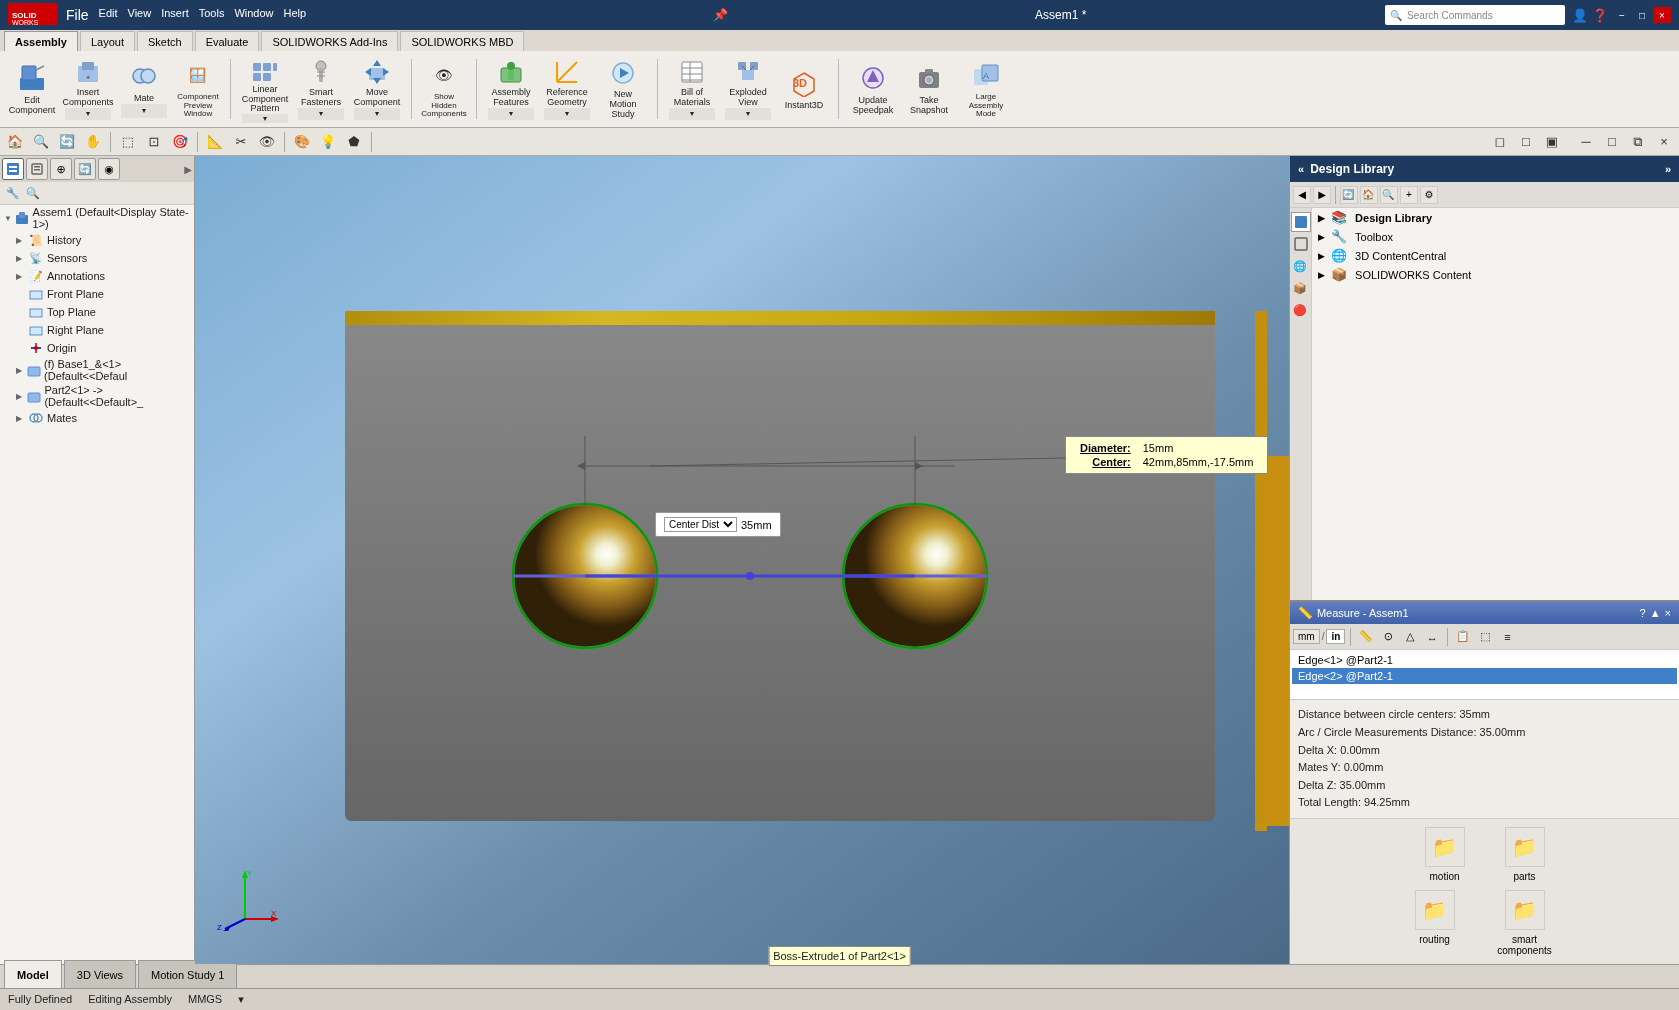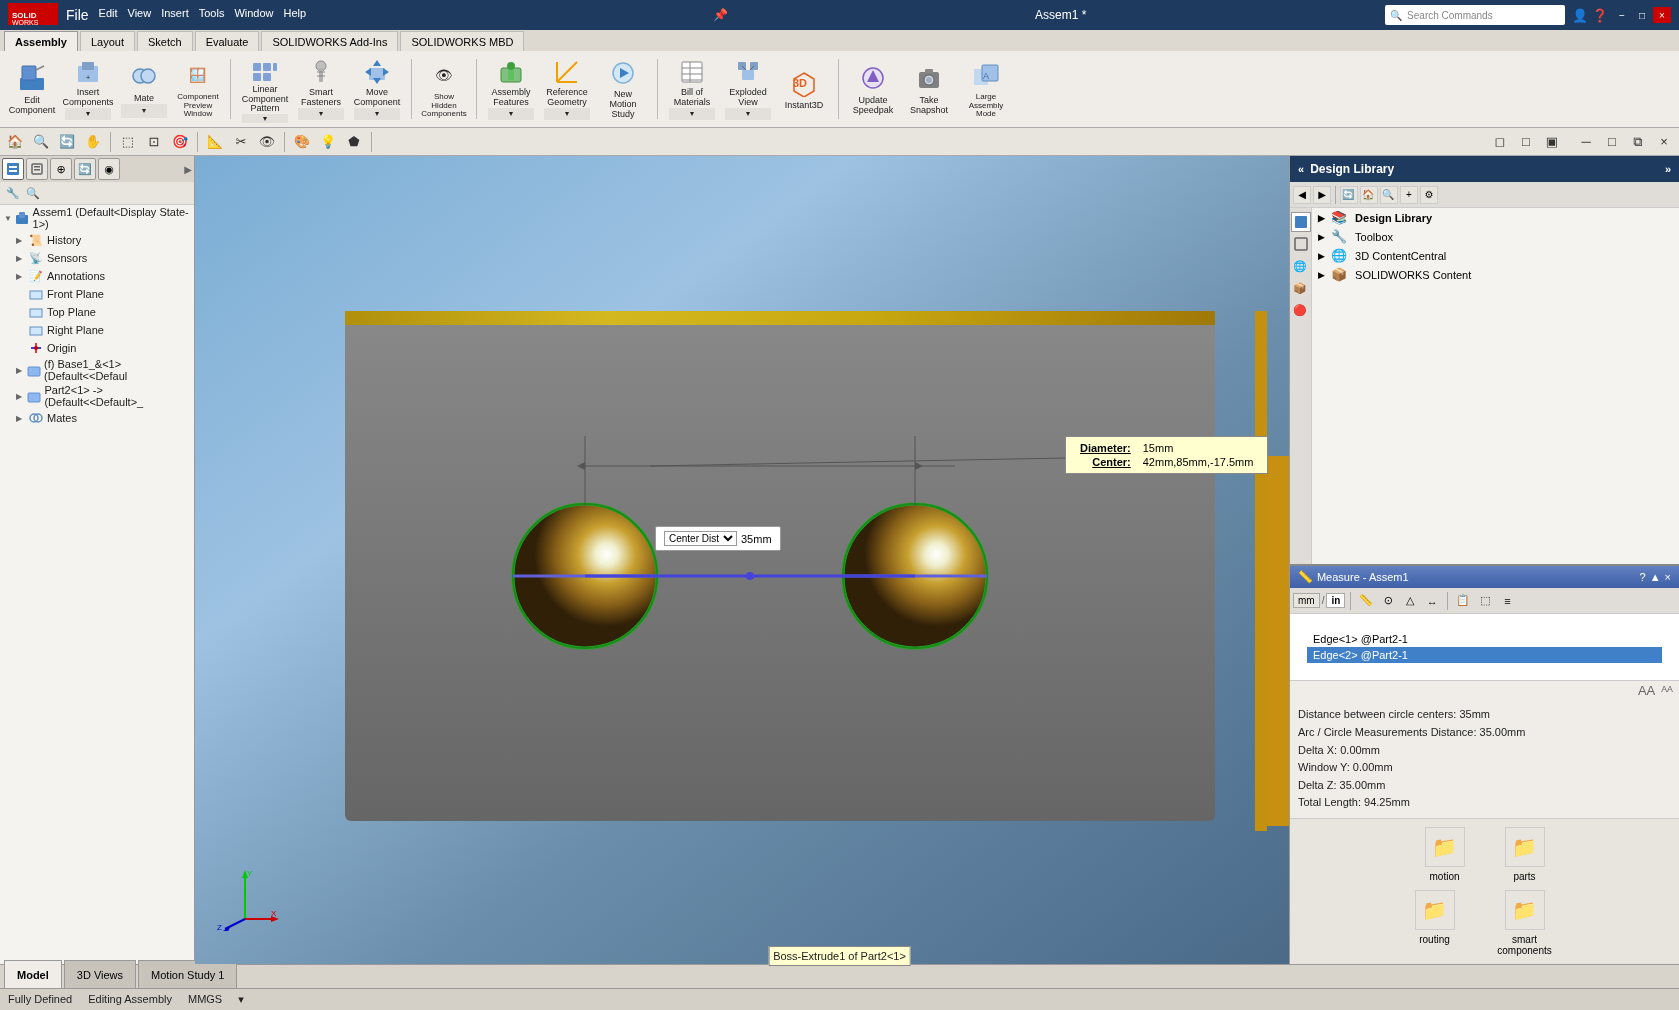--- a/index.html
+++ b/index.html
@@ -230,21 +230,21 @@
       justify-content: center;
       cursor: pointer;
       border: 1px solid transparent;
       font-size: 11px;
       border-radius: 2px;
     }
     #measure-edge-list {
       background: white;
       min-height: 50px;
       border-bottom: 1px solid #ccc;
-      padding: 17px;
+      padding: 2px;
     }
     .edge-item {
       padding: 2px 6px;
       font-size: 11px;
       cursor: pointer;
     }
     .edge-item.selected { background: #4080c8; color: white; }
     #measure-results {
       padding: 6px 8px;
       font-size: 11px;
@@ -818,21 +818,21 @@
         <line x1="720" y1="350" x2="720" y2="280" stroke="#555" stroke-width="1"></line>
         <line x1="390" y1="310" x2="760" y2="310" stroke="#555" stroke-width="1"></line>
 
         <polygon points="390,306 390,314 382,310" fill="#555"></polygon>
         <polygon points="720,306 720,314 728,310" fill="#555"></polygon>
 
         <line x1="455" y1="310" x2="870" y2="302" stroke="#555" stroke-width="1"></line>
         <line x1="870" y1="302" x2="910" y2="295" stroke="#555" stroke-width="1"></line>
       </svg>
 
-      <div class="dim-box" style="top:370px;left:460px;">
+      <div class="dim-box" style="top:356px;left:460px;">
         <select style="font-size:10px;border:1px solid #999;background:white;">
           <option>Center Dist</option>
           <option>Min Dist</option>
           <option>Max Dist</option>
         </select>
         <span>35mm</span>
       </div>
 
       <div class="measure-callout" style="top:280px;left:870px;">
         <table>
@@ -959,40 +959,36 @@
           <div class="mp-btn">📋</div>
           <div class="mp-btn">⬚</div>
           <div class="mp-btn">≡</div>
         </div>
 
         <div id="measure-edge-list">
           <div class="edge-item">Edge&lt;1&gt; @Part2-1</div>
           <div class="edge-item selected">Edge&lt;2&gt; @Part2-1</div>
         </div>
 
-        <div style="display:flex;justify-content:flex-end;padding:2px 6px;font-size:13px;color:#666;">
-          <span style="cursor:pointer;margin-right:6px;">AA</span>
-          <span style="cursor:pointer;">ᴬᴬ</span>
-        </div>
 
         <div id="measure-results">
           <div>
             <span>Distance between circle centers:</span>
             <span>35mm</span>
           </div>
           <div>
             <span>Arc / Circle Measurements Distance:</span>
             <span>35.00mm</span>
           </div>
           <div>
             <span>Delta X:</span>
             <span>0.00mm</span>
           </div>
           <div>
-            <span>Window Y:</span>
+            <span>Mates Y:</span>
             <span>0.00mm</span>
           </div>
           <div>
             <span>Delta Z:</span>
             <span>35.00mm</span>
           </div>
           <div>
             <span>Total Length:</span>
             <span>94.25mm</span>
           </div>

